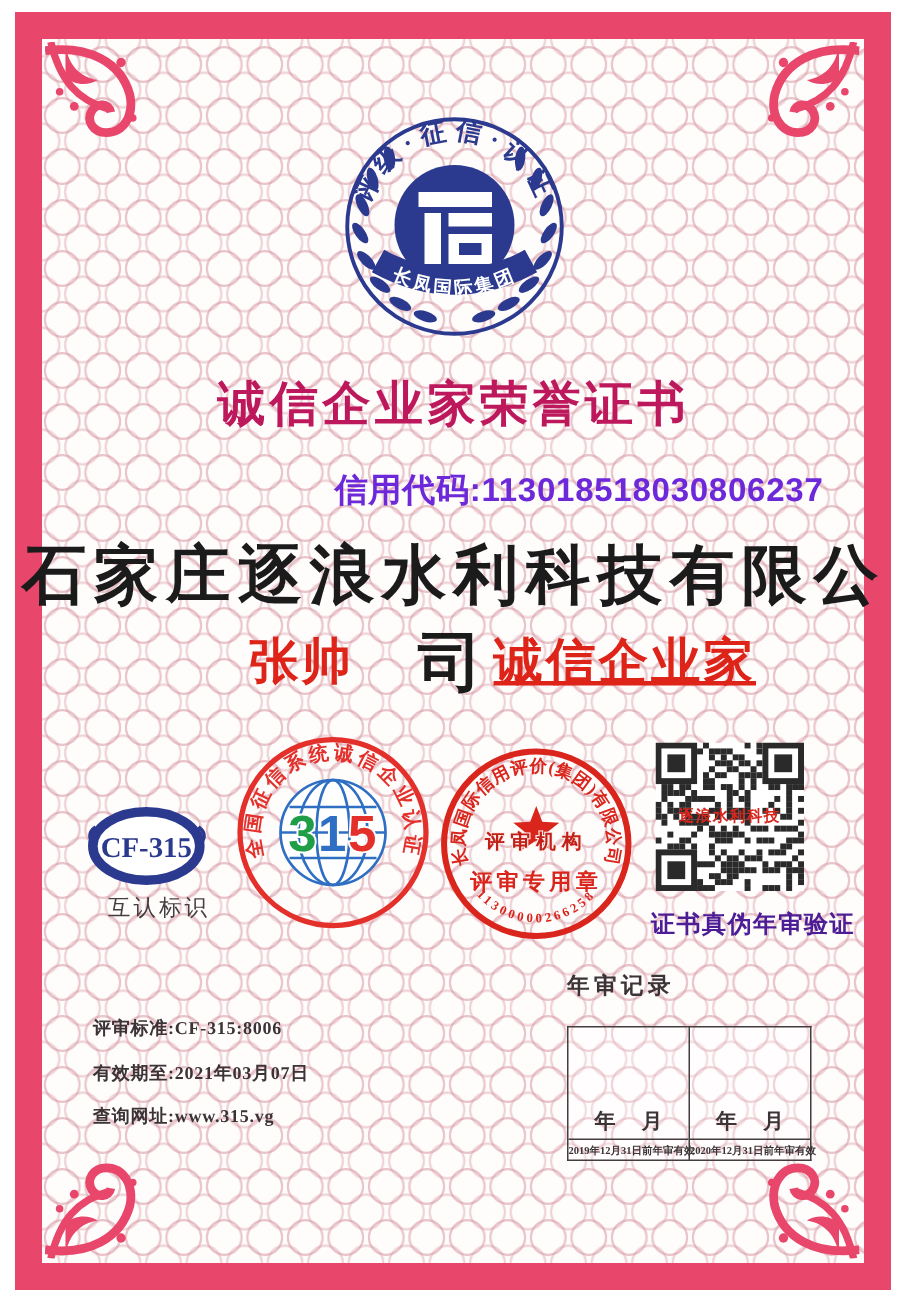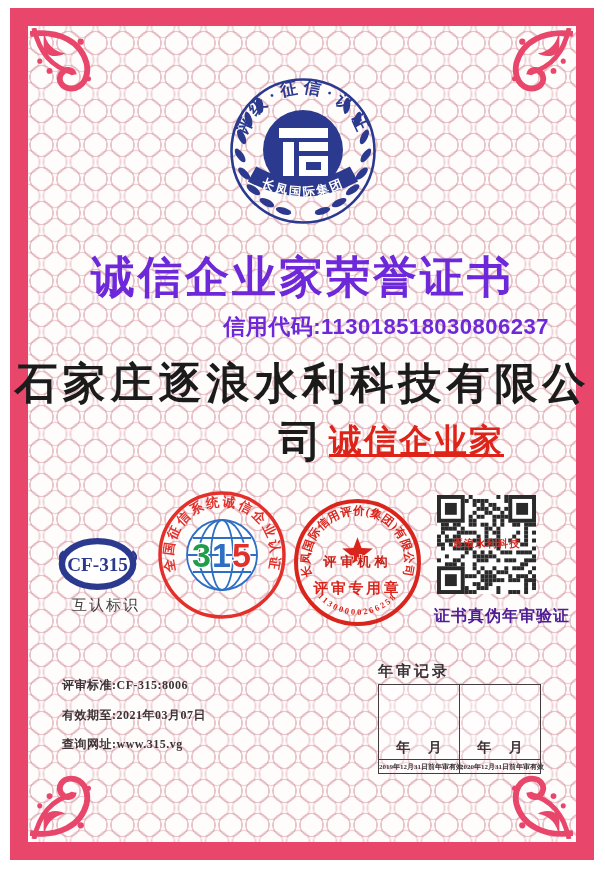--- a/index.html
+++ b/index.html
@@ -13,41 +13,41 @@
     background-size:27px 34px,27px 34px;
     background-position:0 0,13.5px 17px;}
   .fl{position:absolute;width:78px;height:78px;color:#e8476b;}
   .fl svg{width:100%;height:100%;}
   .fl.tl{left:30px;top:28px;}
   .fl.tr{right:32px;top:28px;transform:scaleX(-1);}
   .fl.bl{left:30px;bottom:34px;transform:scaleY(-1);}
   .fl.br{right:32px;bottom:34px;transform:scale(-1,-1);}
   .emblem{position:absolute;left:224px;top:70px;width:158px;height:162px;}
   .title{position:absolute;left:0;right:0;top:248px;text-align:center;
-         font-size:44px;font-weight:bold;letter-spacing:3px;color:#6d28d9;}
+         font-size:32px;font-weight:bold;letter-spacing:3px;color:#be185d;}
   .credit{position:absolute;right:56px;top:312px;font-size:22px;font-weight:bold;
           color:#6d28d9;letter-spacing:.5px;}
   .company{position:absolute;left:0;right:0;top:355px;text-align:center;
            font-size:43px;font-weight:bold;letter-spacing:5px;color:#1b1b1b;}
   .red-name{position:absolute;top:419px;font-size:33px;font-weight:bold;letter-spacing:2px;
             color:#de2318;font-family:"Liberation Serif",serif;}
   .red-name.nm{left:166px;}
   .red-name.hn{left:329px;text-decoration:underline;}
   .cf315{position:absolute;left:52px;top:532px;width:92px;height:64px;}
   .cap-mutual{position:absolute;left:72px;top:596px;font-size:15px;font-weight:normal;
               letter-spacing:2px;color:#453e40;font-family:"Liberation Serif",serif;}
   .seal315{position:absolute;left:156px;top:489px;width:132px;height:132px;}
   .stamp{position:absolute;left:291px;top:496px;width:133px;height:133px;}
   .qr{position:absolute;left:437px;top:495px;width:99px;height:99px;}
   .cap-qr{position:absolute;left:434px;top:606px;font-size:16px;font-weight:bold;
           letter-spacing:1px;color:#4c1d95;font-family:"Liberation Serif",serif;}
   .info{position:absolute;left:62px;top:674px;font-family:"Liberation Serif",serif;
         font-weight:bold;font-size:12px;color:#3b3336;}
   .info div{height:29.5px;line-height:22px;letter-spacing:.5px;}
-  .ar-label{position:absolute;left:378px;top:662px;font-size:15px;font-weight:bold;
+  .ar-label{position:absolute;left:378px;top:648px;font-size:15px;font-weight:bold;
             letter-spacing:3px;color:#3b3336;font-family:"Liberation Serif",serif;}
   .ar-table{position:absolute;left:378px;top:684px;display:flex;}
   .ar-col{width:80px;border:1.5px solid #433d3f;background:rgba(255,255,255,.25);}
   .ar-col + .ar-col{border-left:none;}
   .ar-main{height:72px;display:flex;align-items:flex-end;justify-content:space-evenly;
            padding-bottom:2px;font-family:"Liberation Serif",serif;font-weight:bold;
            font-size:14px;color:#3b3336;}
   .ar-note{border-top:1.2px solid #433d3f;font-size:7px;font-weight:bold;text-align:center;
            color:#3b3336;padding:1.5px 0;white-space:nowrap;font-family:"Liberation Serif",serif;}
   svg text{font-family:"Liberation Serif",serif;}
@@ -133,20 +133,21 @@
     </g>
     <path d="M28,104 Q79,132 130,104" stroke="#2b3a8f" stroke-width="17" fill="none"></path>
     <text font-size="12.5" font-weight="bold" fill="#ffffff" letter-spacing="2" text-anchor="middle">
       <textPath href="#bannerPath" startOffset="50%">长凤国际集团</textPath>
     </text>
   </svg>
 
   <div class="title">诚信企业家荣誉证书</div>
   <div class="credit">信用代码:113018518030806237</div>
   <div class="company">石家庄逐浪水利科技有限公司</div>
+  <div class="red-name nm">张帅</div>
   <div class="red-name hn">诚信企业家</div>
 
   <svg class="cf315" viewBox="0 0 95 70">
     <ellipse cx="47" cy="35" rx="39" ry="25" fill="#ffffff" stroke="#2b3a8f" stroke-width="7"></ellipse>
     <path d="M8,33 q-5,-7 2,-12" stroke="#2b3a8f" stroke-width="2.5" fill="none"></path>
     <path d="M87,33 q5,-7 -2,-12" stroke="#2b3a8f" stroke-width="2.5" fill="none"></path>
     <text x="47" y="43" text-anchor="middle" font-size="21" font-weight="bold" fill="#2b3a8f">CF-315</text>
   </svg>
   <div class="cap-mutual">互认标识</div>
 

